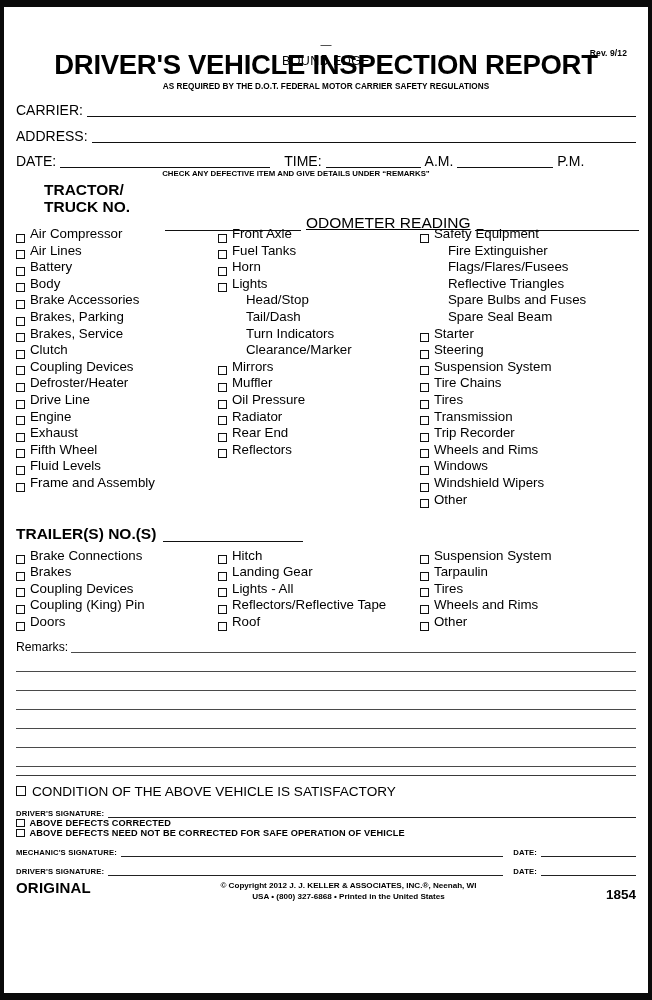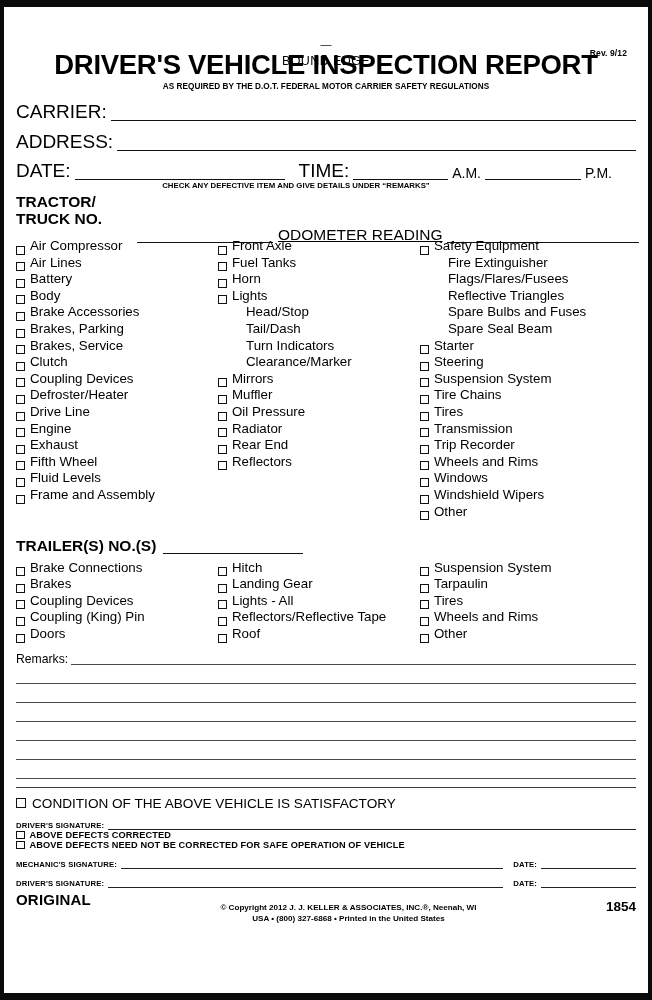--- a/index.html
+++ b/index.html
@@ -50,40 +50,40 @@
   .subtitle {
     font-size: 8.2px; font-weight: bold; letter-spacing: .05px;
     margin-top: 1px;
   }
 
   
   .frow {
     display: flex; align-items: flex-end;
     margin-top: 11px; padding: 0 3px;
   }
-  .flabel { font-size: 19px; white-space: nowrap; line-height: 1; text-align: right; }
+  .flabel { font-size: 14px; white-space: nowrap; line-height: 1; text-align: right; }
   .fline {
     flex: 1 1 auto; border-bottom: 1.6px solid #111;
     height: 15px; margin-left: 4px;
   }
   .fline.fixed-date { flex: 0 0 210px; }
   .fline.fixed-time { flex: 0 0 95px; }
   .fline.fixed-pm  { flex: 0 0 96px; }
   .tag { font-size: 14px; margin-left: 4px; line-height: 1; white-space: nowrap; }
 
   .datetime-row { position: relative; margin-top: 10px; padding: 0 3px; }
   .dtflex { display: flex; align-items: flex-end; }
   .checknote {
     text-align: center; font-size: 7.8px; font-weight: bold;
     margin-top: 1px; letter-spacing: .02px; padding-right: 60px;
   }
 
   
   .tractor-head {
-    position: relative; margin-top: 3px; height: 40px; padding: 0 3px;
+    position: relative; margin-top: 3px; height: 40px; padding: 0 3px; margin-left: 28px;
   }
   .tractor-label {
     position: absolute; left: 3px; top: 0;
     font-size: 15.5px; font-weight: bold; line-height: 17px;
   }
   .tr-line1 {
     position: absolute; left: 124px; right: 0; top: 34px;
     display: flex; align-items: flex-end; text-decoration: underline;
   }
   .odo-line-a { flex: 0 0 136px; border-bottom: 1.8px solid #111; height: 12px; }
@@ -150,21 +150,21 @@
 
   .smallcheck { display: flex; align-items: center; padding: 0 3px; margin-top: 0; }
   .smallcheck .cbox { width: 8.5px; height: 8.5px; margin-top: 0; margin-right: 5px; border-width: 1.2px; }
   .smallcheck .lbl { font-size: 9.2px; font-weight: bold; letter-spacing: .12px; white-space: nowrap; }
 
   .bottom {
     display: flex; align-items: flex-start; justify-content: space-between;
     padding: 0 3px; margin-top: 3px;
   }
   .original { font-size: 15px; font-weight: bold; letter-spacing: .2px; }
-  .copy { text-align: center; font-size: 8.1px; font-weight: bold; line-height: 11px; margin-top: 11px; }
+  .copy { text-align: center; font-size: 8.1px; font-weight: bold; line-height: 11px; margin-top: 1px; }
   .formno { font-size: 13.5px; font-weight: bold; margin-top: 8px; }
 </style>
 </head>
 <body>
 
 <div id="page">
 <div id="sheet">
 
   <div class="topstrip">
     <div class="bound-edge">BOUND EDGE</div>

